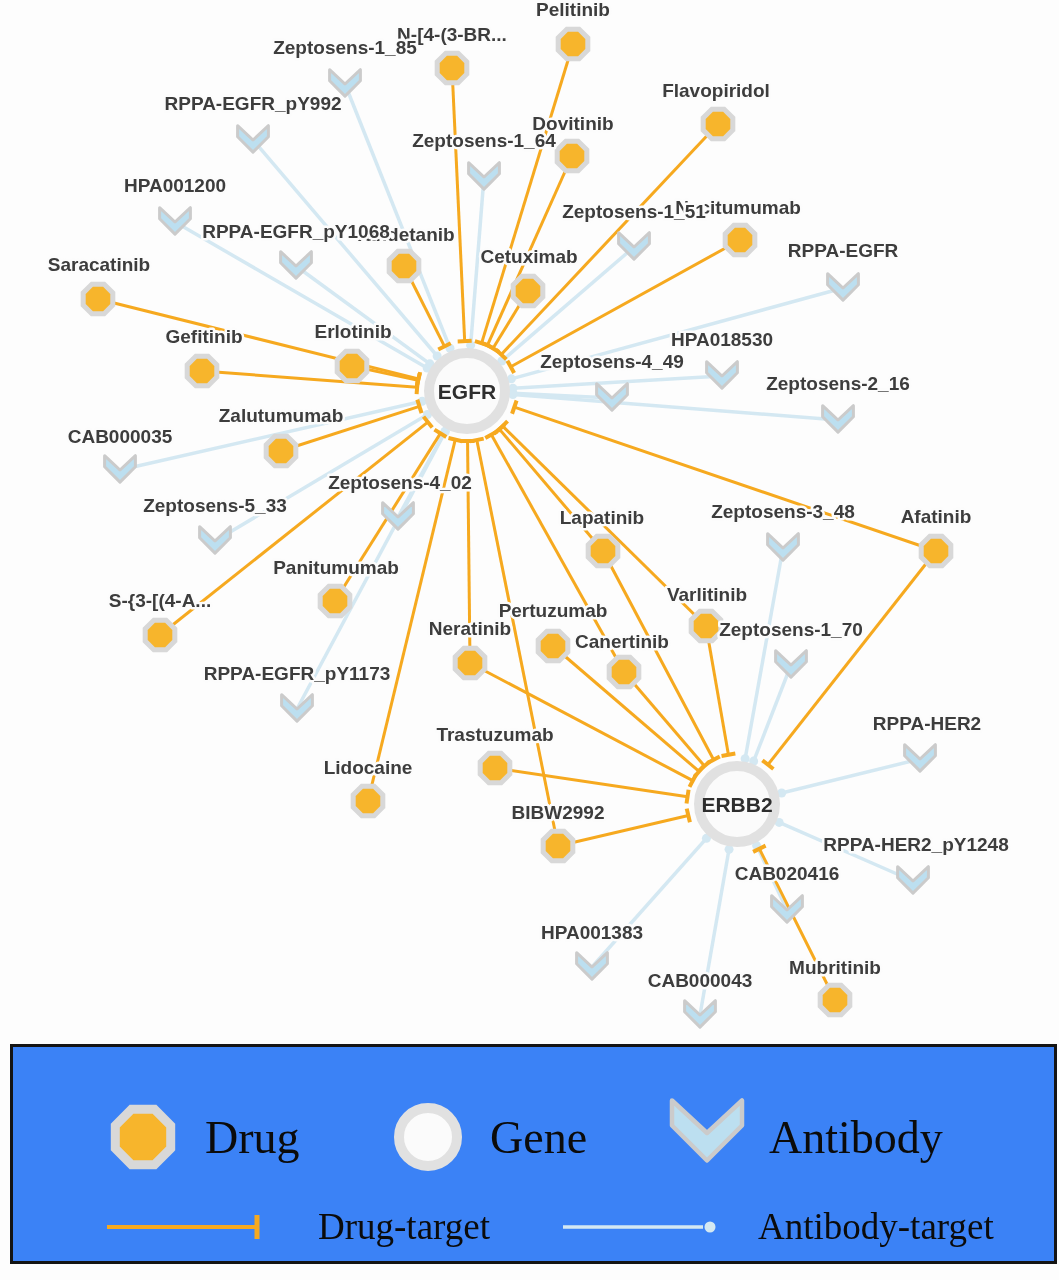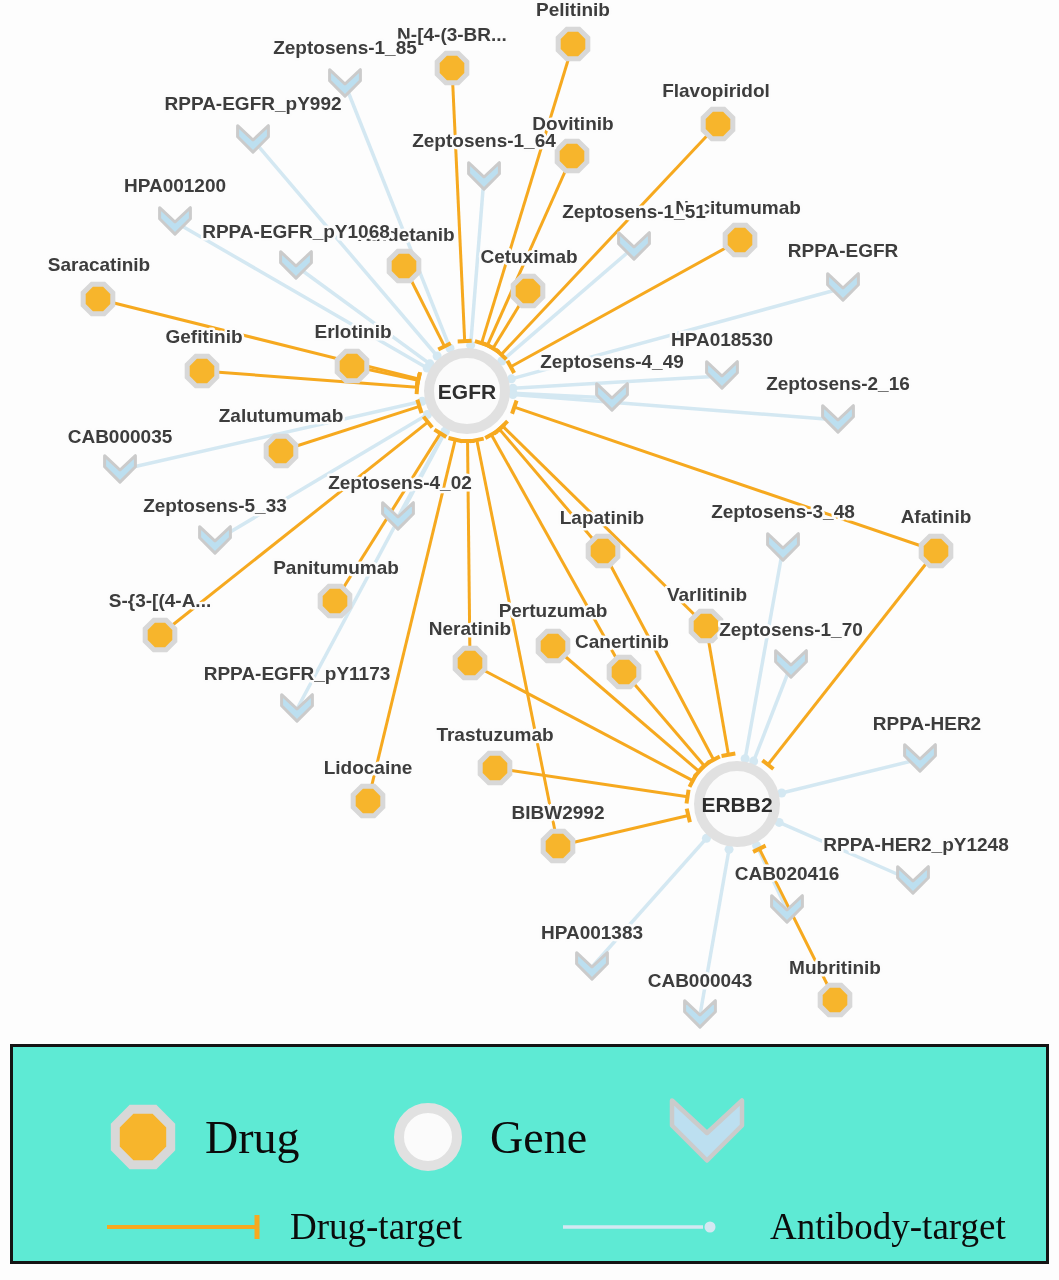--- a/index.html
+++ b/index.html
@@ -5,27 +5,27 @@
   html,body{margin:0;padding:0;background:#ffffff;}
   .stage{position:relative;width:1059px;height:1280px;background:#FDFDFD;overflow:hidden;
          font-family:"Liberation Sans",sans-serif;}
   #net-svg{position:absolute;left:0;top:0;width:1059px;height:1280px;}
   .node-label{font-family:"Liberation Sans",sans-serif;font-size:19px;font-weight:bold;
               paint-order:stroke;stroke:#FCFCFC;stroke-width:5px;stroke-linejoin:round;}
   .gene-label{font-family:"Liberation Sans",sans-serif;font-size:21px;font-weight:bold;}
   .legend-title{position:absolute;left:12px;top:994px;font-family:"Liberation Serif",serif;
                 font-weight:bold;font-size:40px;color:#0b0b0b;}
   .legend-box{position:absolute;left:10px;top:1044px;width:1033px;height:214px;
-              border:3px solid #141414;background:#5eead4;}
+              border:3px solid #141414;background:#3b82f6;padding-left:8px;}
   .l-item{position:absolute;display:flex;align-items:center;gap:20px;}
   #li-drug{left:88px;top:48px;}
   #li-gene{left:373px;top:48px;}
   #li-antibody{left:652px;top:48px;}
-  #li-drug-target{left:92px;top:158px;gap:0;}
-  #li-antibody-target{left:548px;top:158px;gap:24px;}
+  #li-drug-target{left:92px;top:158px;gap:28px;}
+  #li-antibody-target{left:548px;top:158px;gap:12px;}
   .l-big{font-family:"Liberation Serif",serif;font-size:46px;color:#0b0b0b;}
   .l-small{font-family:"Liberation Serif",serif;font-size:37px;color:#0b0b0b;}
 </style>
 </head>
 <body>
 
 <div class="stage" style="background: rgb(253, 253, 253);">
   <svg id="net-svg" viewBox="0 0 1059 1280">
       <line x1="345" y1="84" x2="450.01210314518283" y2="348.25176775058304" stroke="#D4E8F2" stroke-width="3.5"></line>
       <circle cx="450.01210314518283" cy="348.25176775058304" r="4.5" fill="#D4E8F2"></circle>
@@ -232,20 +232,21 @@
     <div class="l-item" id="li-gene">
       <svg id="legend-gene-icon" width="84" height="84">
           <circle cx="42" cy="42" r="29" fill="#FBFBFB" stroke="#E1E1E1" stroke-width="10"></circle>
         </svg>
       <span class="l-big">Gene</span>
     </div>
     <div class="l-item" id="li-antibody">
       <svg id="legend-antibody-icon" width="84" height="84">
           <path d="M -35,-32.5 L 0,0 L 35,-32.5 L 35,-7.5 L 0,27.5 L -35,-7.5 Z" transform="translate(42,38)" fill="#BCDFF0" stroke="#CBCBCB" stroke-width="4.5" stroke-linejoin="round"></path>
         </svg>
+      <span class="l-big">Antibody</span>
     </div>
     <div class="l-item" id="li-drug-target">
       <svg id="legend-drug-edge-icon" width="185" height="30">
           <line x1="2" y1="15" x2="150" y2="15" stroke="#F6A91F" stroke-width="4"></line>
           <line x1="152" y1="3" x2="152" y2="27" stroke="#F6A91F" stroke-width="5"></line>
         </svg>
       <span class="l-small">Drug-target</span>
     </div>
     <div class="l-item" id="li-antibody-target">
       <svg id="legend-antibody-edge-icon" width="185" height="30">

